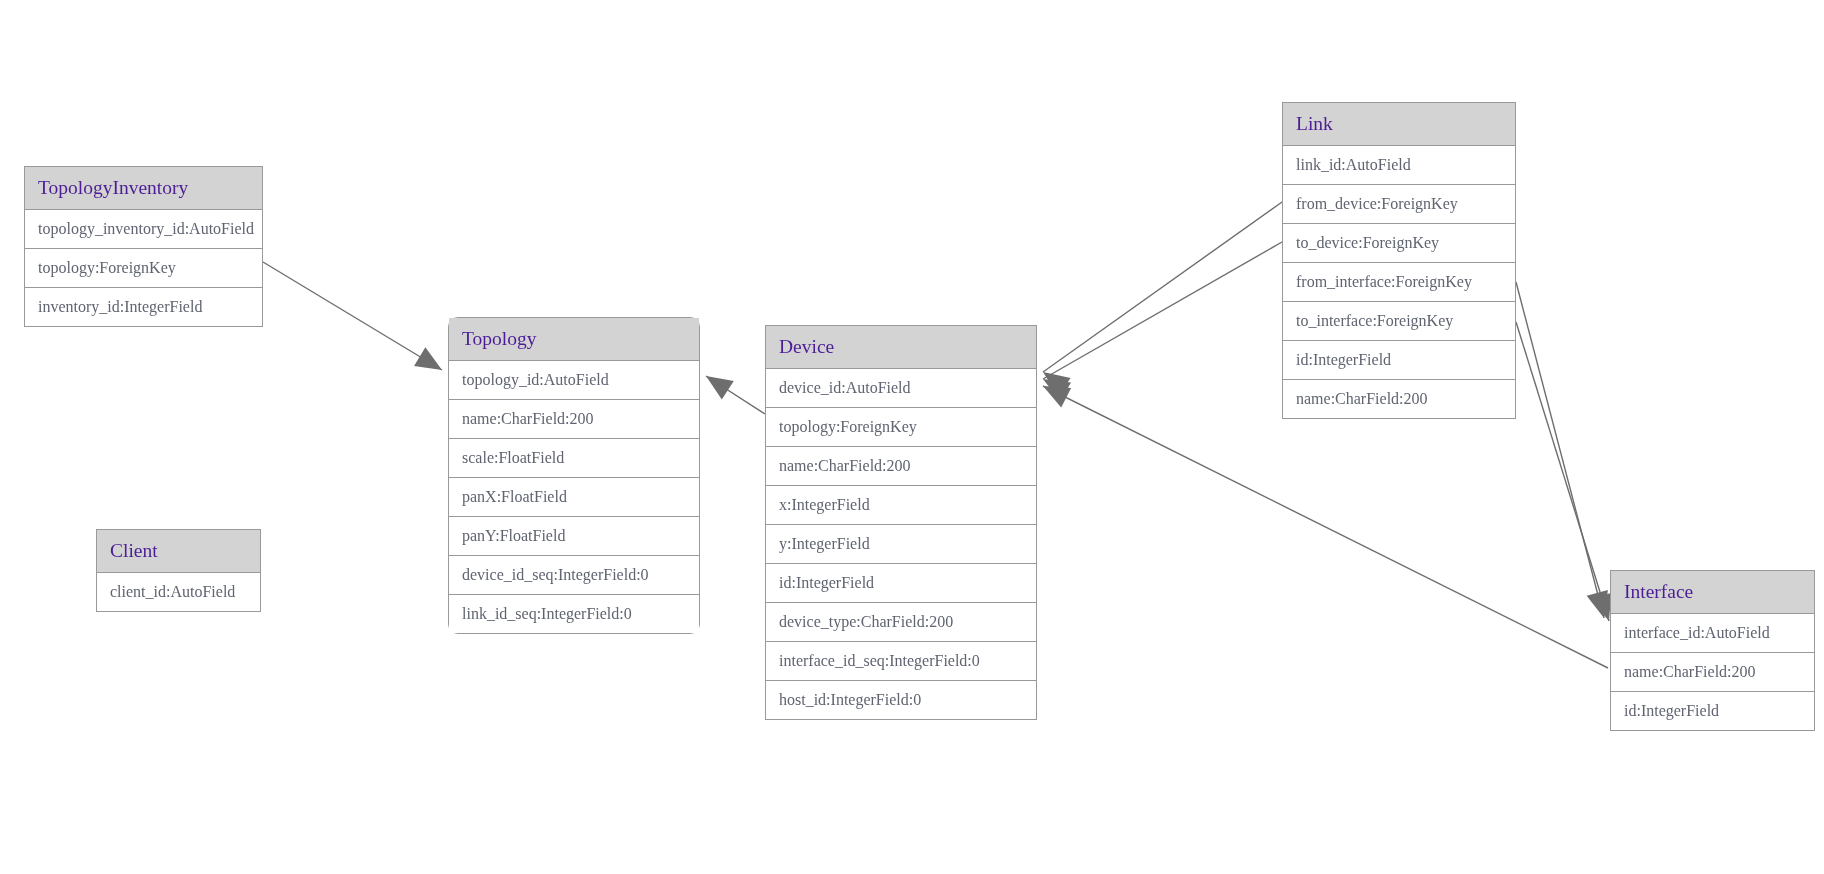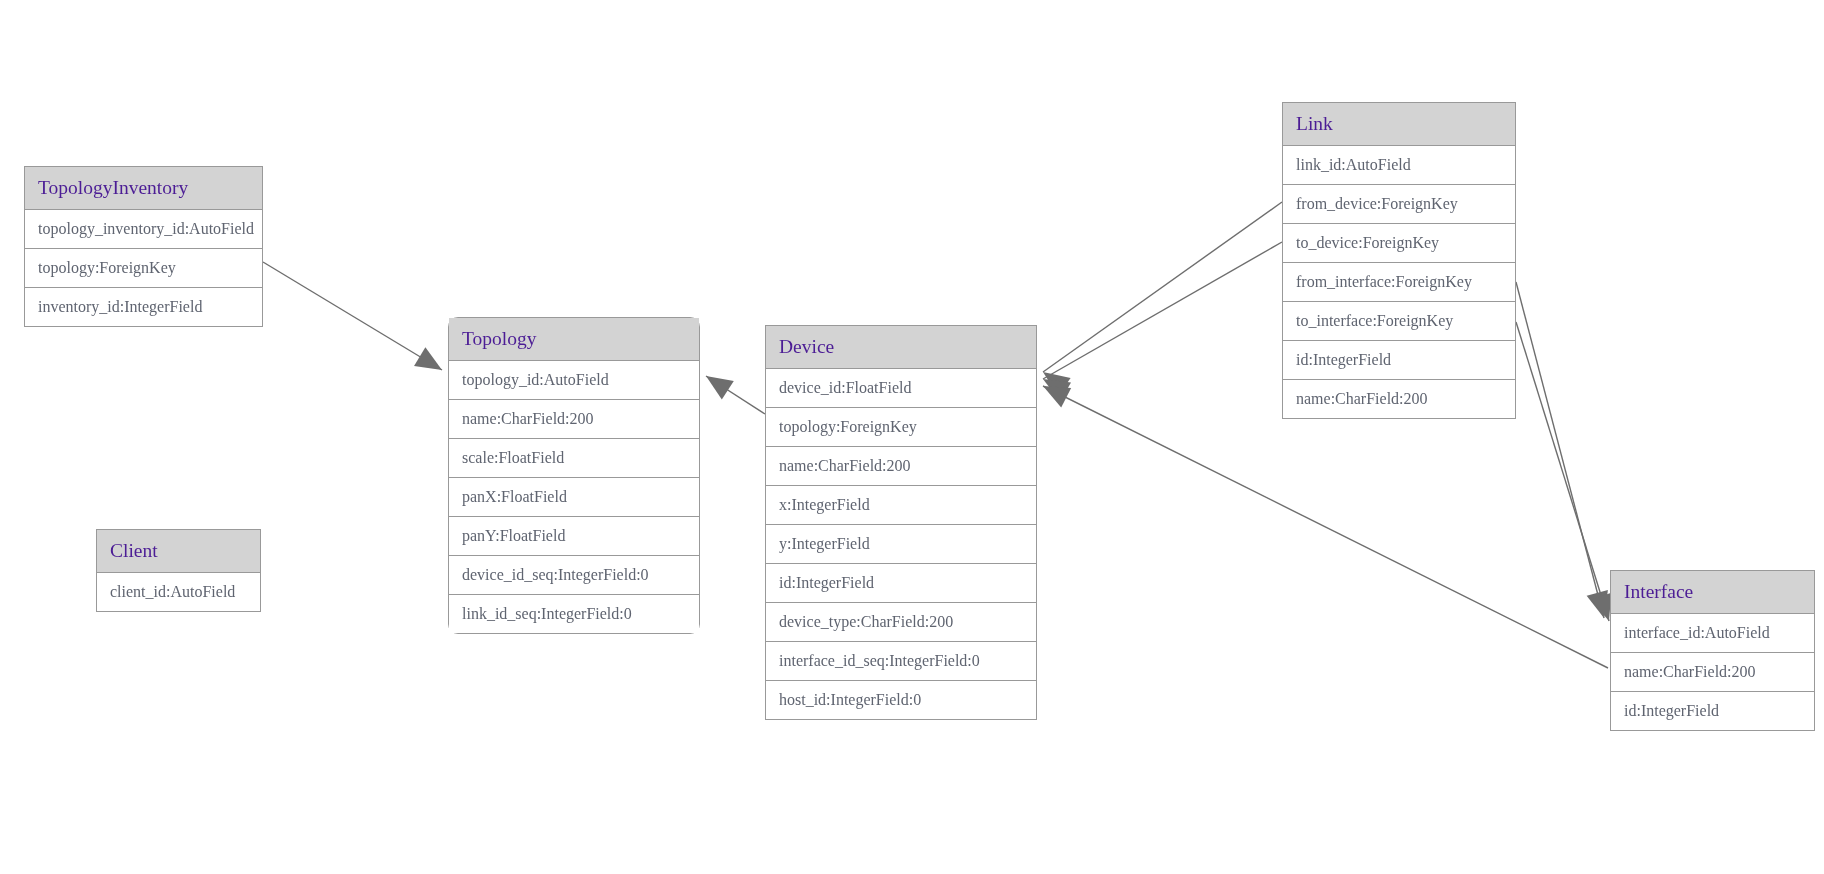--- a/index.html
+++ b/index.html
@@ -132,21 +132,21 @@
           <div class="entity-field">scale:FloatField</div>
           <div class="entity-field">panX:FloatField</div>
           <div class="entity-field">panY:FloatField</div>
           <div class="entity-field">device_id_seq:IntegerField:0</div>
           <div class="entity-field">link_id_seq:IntegerField:0</div>
         </div>
       </div>
       <div class="entity" style="left: 765px; top: 313px; width: 272px; margin-top: 12px;">
         <div class="entity-header">Device</div>
         <div class="entity-fields">
-          <div class="entity-field">device_id:FloatField</div>
+          <div class="entity-field">device_id:AutoField</div>
           <div class="entity-field">topology:ForeignKey</div>
           <div class="entity-field">name:CharField:200</div>
           <div class="entity-field">x:IntegerField</div>
           <div class="entity-field">y:IntegerField</div>
           <div class="entity-field">id:IntegerField</div>
           <div class="entity-field">device_type:CharField:200</div>
           <div class="entity-field">interface_id_seq:IntegerField:0</div>
           <div class="entity-field">host_id:IntegerField:0</div>
         </div>
       </div>

